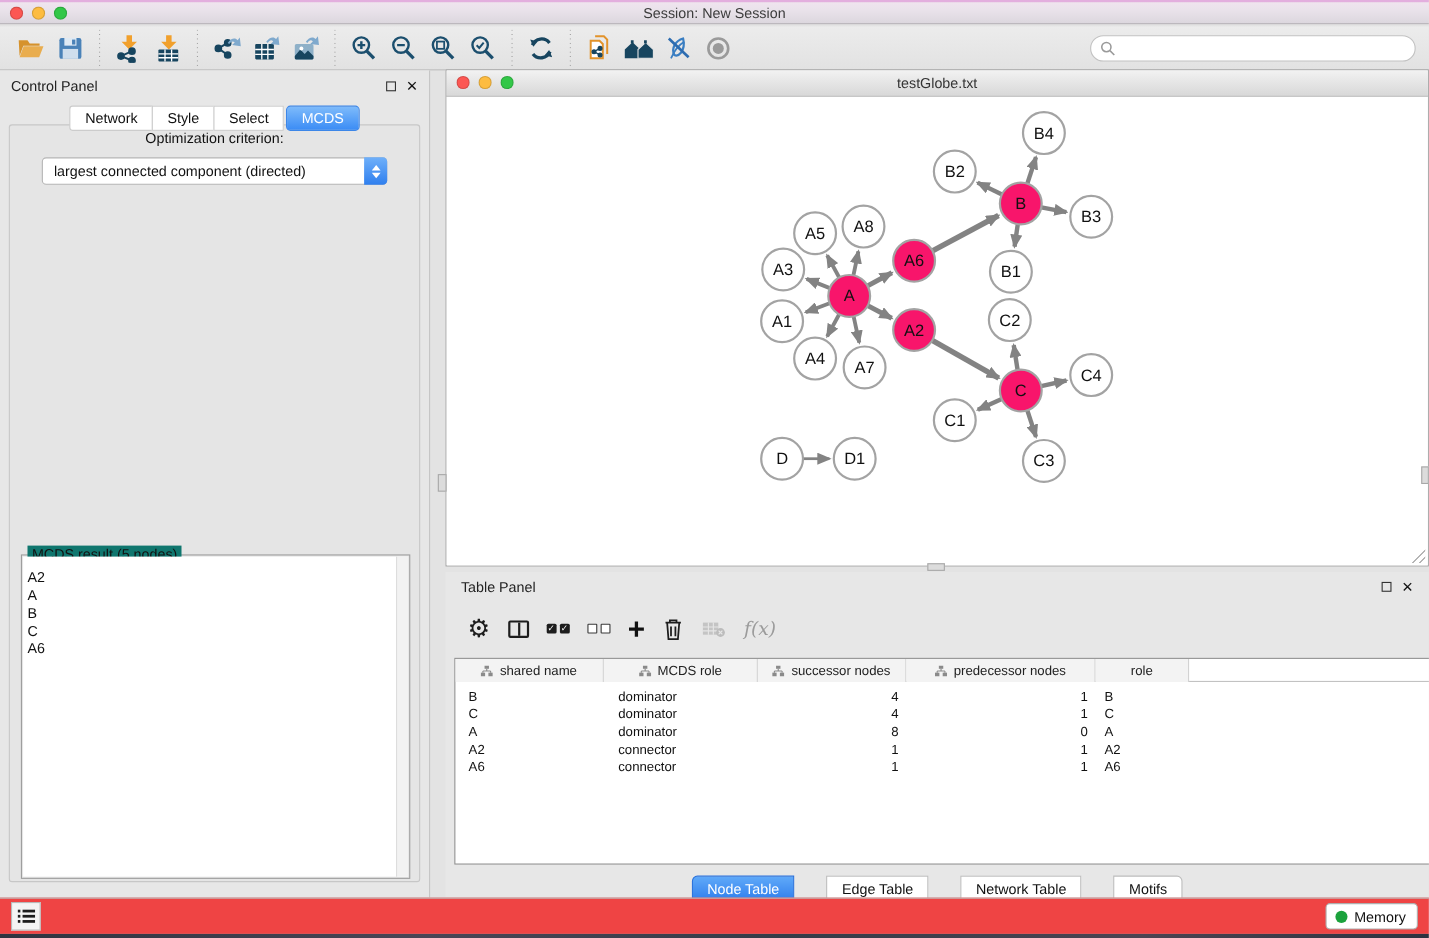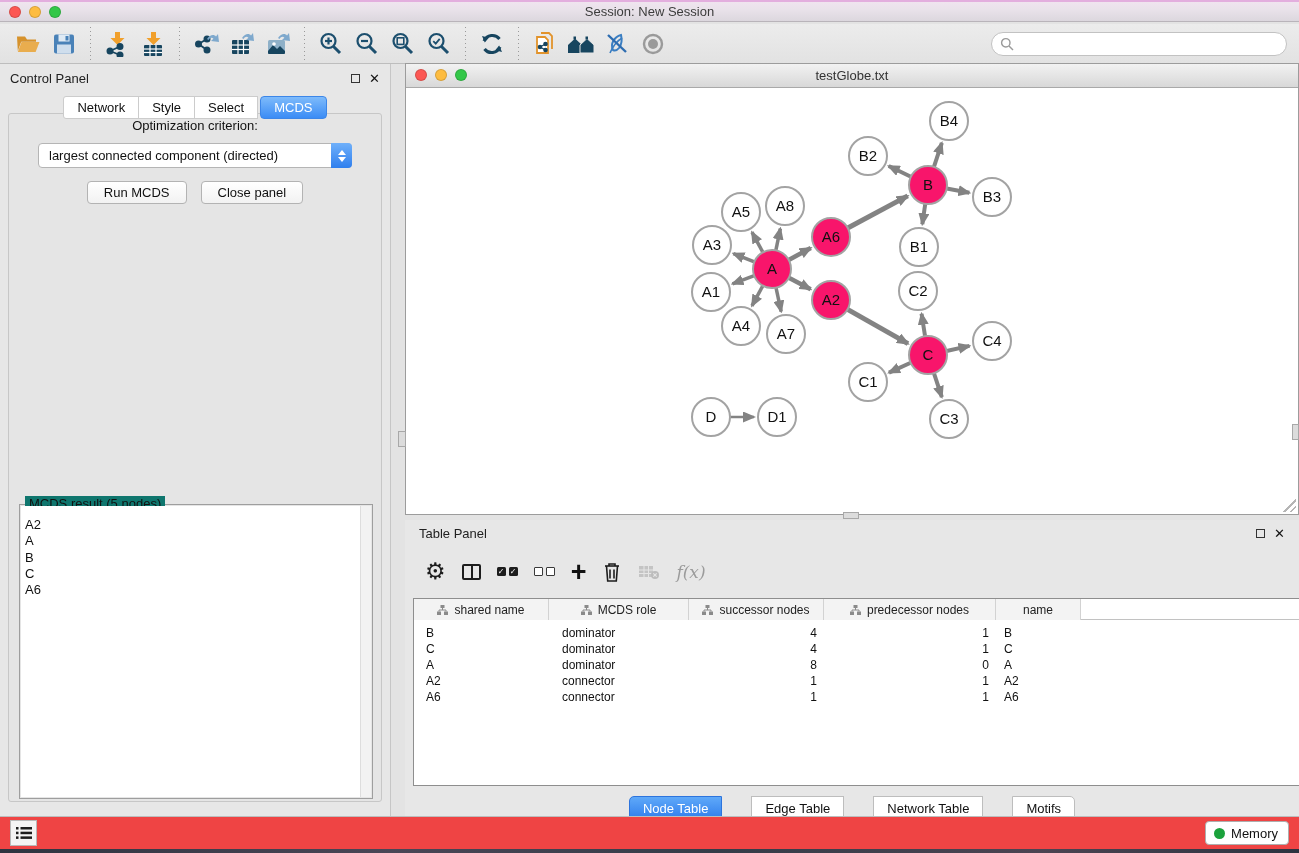--- a/index.html
+++ b/index.html
@@ -361,24 +361,20 @@
       <span class="cp-tab active">MCDS</span>
     </div>
   <div class="cp-content">
     <div class="opt-label">Optimization criterion:</div>
     <div class="dropdown">
       <span class="dd-text">largest connected component (directed)</span>
       <span class="dd-stepper">
           <span class="dd-up"></span>
           <span class="dd-down"></span>
         </span>
-    </div>
-    <div class="cp-buttons">
-      <button class="mac-btn">Run MCDS</button>
-      <button class="mac-btn">Close panel</button>
     </div>
     <div class="result-group">
       <span class="result-legend">MCDS result (5 nodes)</span>
       <div class="result-list">
           <div class="result-item">A2</div>
           <div class="result-item">A</div>
           <div class="result-item">B</div>
           <div class="result-item">C</div>
           <div class="result-item">A6</div>
         </div>
@@ -630,21 +626,21 @@
             <g stroke="#8a8a8a" stroke-width="1">
               <line x1="5.5" y1="3" x2="5.5" y2="5"></line>
               <line x1="2" y1="5" x2="9" y2="5"></line>
               <line x1="2" y1="5" x2="2" y2="6.5"></line>
               <line x1="9" y1="5" x2="9" y2="6.5"></line>
             </g>
           </svg>
           <span>predecessor nodes</span>
         </div>
         <div class="dt-th" style="width: 85px;">
-          <span>name</span>
+          <span>role</span>
         </div>
       </div>
     <div id="dt-body">
         <div class="dt-row" style="margin-top: 5px;">
           <div class="dt-cell" style="width: 135px; text-align: left; padding: 0px 0px 0px 12px;">B</div>
           <div class="dt-cell" style="width: 140px; text-align: left; padding: 0px 0px 0px 13px;">dominator</div>
           <div class="dt-cell" style="width: 135px; text-align: right; padding: 0px 7px 0px 0px;">4</div>
           <div class="dt-cell" style="width: 172px; text-align: right; padding: 0px 7px 0px 0px;">1</div>
           <div class="dt-cell" style="width: 85px; text-align: left; padding: 0px 0px 0px 8px;">B</div>
         </div>

